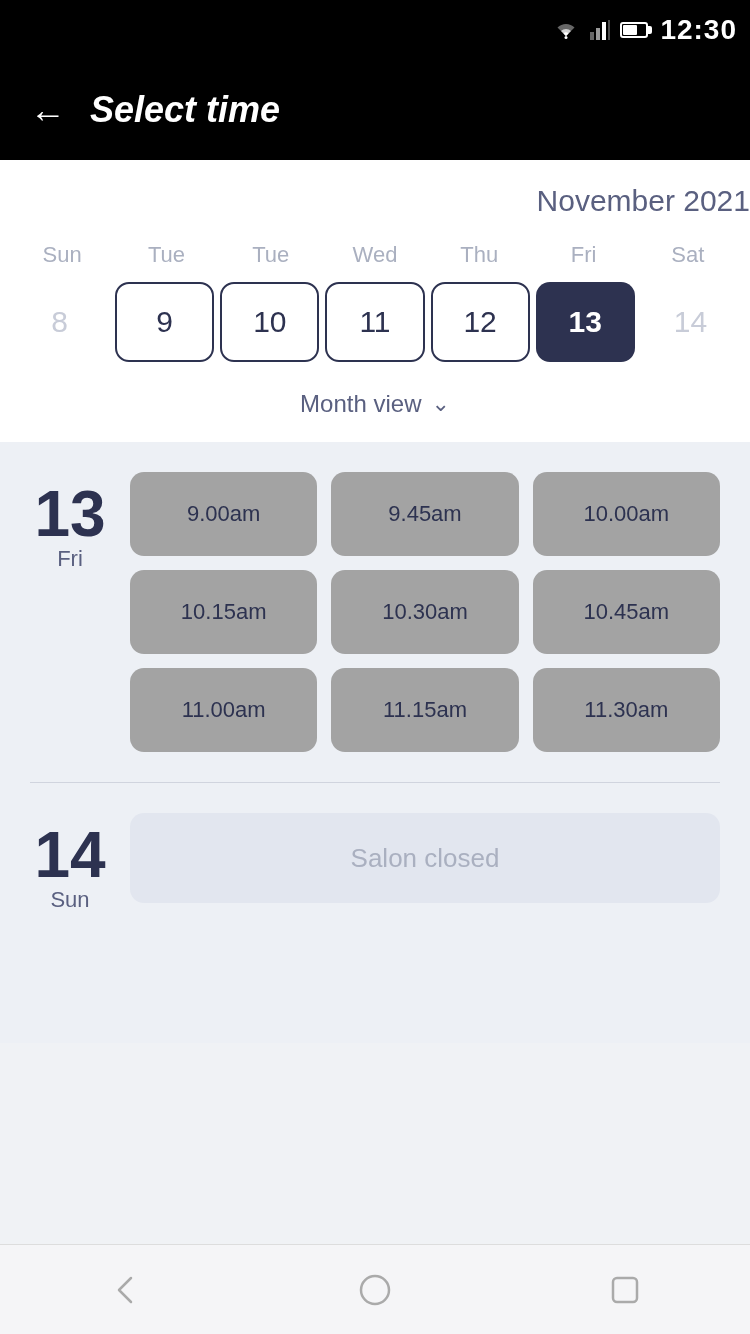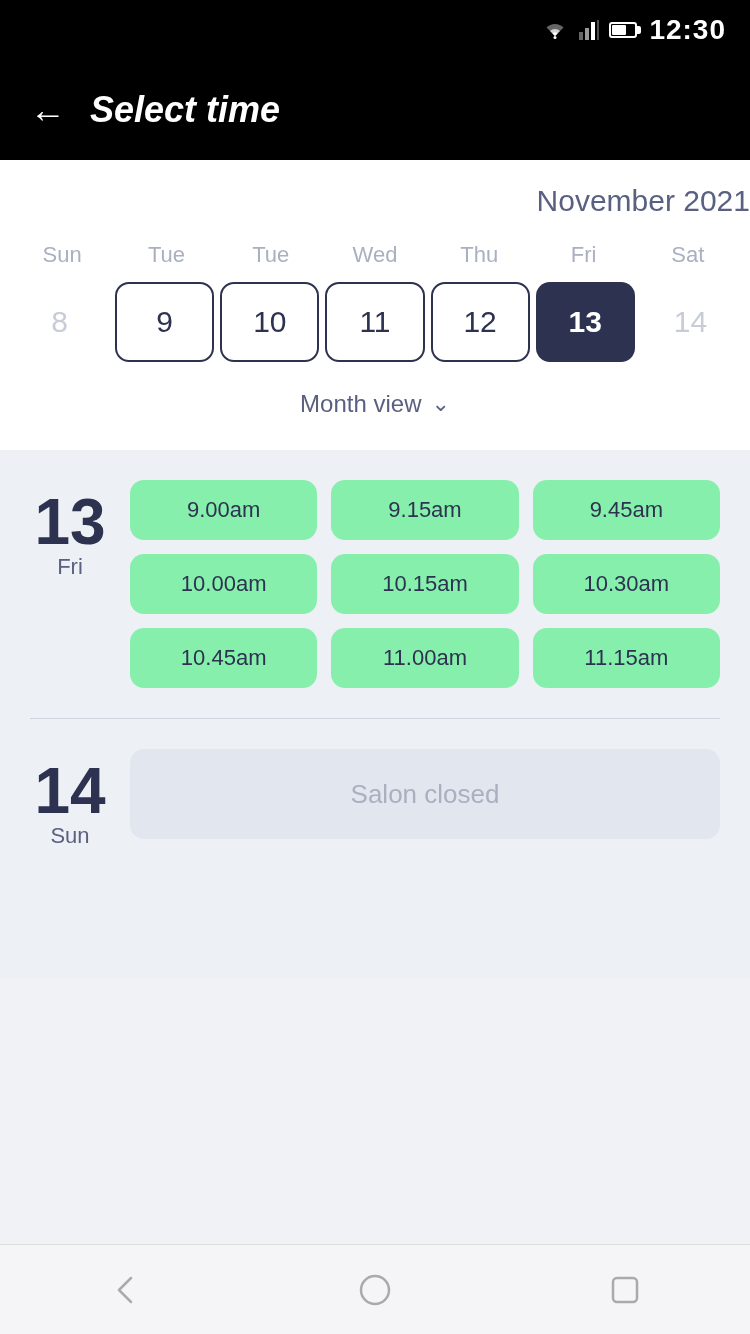--- a/index.html
+++ b/index.html
@@ -12,21 +12,21 @@
       overflow-x: hidden;
     }
 
     
     .status-bar {
       background: #000;
       color: #fff;
       display: flex;
       justify-content: flex-end;
       align-items: center;
-      padding: 0 24px;
+      padding: 0 13px;
       height: 60px;
       gap: 12px;
     }
     .status-bar .time {
       font-size: 28px;
       font-weight: 600;
       letter-spacing: 1px;
     }
     .status-icons {
       display: flex;
@@ -139,21 +139,21 @@
       color: #c8ccd8;
       border: none;
     }
 
     
     .month-view-row {
       display: flex;
       justify-content: center;
       align-items: center;
       gap: 10px;
-      padding: 14px 0 32px 0;
+      padding: 14px 0 24px 0;
     }
     .month-view-label {
       font-size: 24px;
       color: #5a6080;
     }
     .chevron-down {
       font-size: 22px;
       color: #5a6080;
     }
 
@@ -189,26 +189,26 @@
     }
 
     
     .time-slots-grid {
       flex: 1;
       display: grid;
       grid-template-columns: repeat(3, 1fr);
       gap: 14px;
     }
     .time-slot {
-      background: #86efac;
+      background: #a3a3a3;
       border-radius: 14px;
       display: flex;
       align-items: center;
       justify-content: center;
-      height: 60px;
+      height: 84px;
       font-size: 22px;
       color: #2d3250;
       cursor: pointer;
       border: none;
     }
 
     
     .divider {
       height: 1px;
       background: #d0d4de;
@@ -321,28 +321,28 @@
 
 <div class="main-content" style="padding-bottom: 100px;">
 
   <div class="day-block">
     <div class="day-number-col">
       <span class="day-number-big">13</span>
       <span class="day-name-small">Fri</span>
     </div>
     <div class="time-slots-grid">
       <button class="time-slot">9.00am</button>
-      <button class="time-slot">9.15am</button>
       <button class="time-slot">9.45am</button>
       <button class="time-slot">10.00am</button>
       <button class="time-slot">10.15am</button>
       <button class="time-slot">10.30am</button>
       <button class="time-slot">10.45am</button>
       <button class="time-slot">11.00am</button>
       <button class="time-slot">11.15am</button>
+      <button class="time-slot">11.30am</button>
     </div>
   </div>
 
   <div class="divider"></div>
 
   <div class="day-block">
     <div class="day-number-col">
       <span class="day-number-big">14</span>
       <span class="day-name-small">Sun</span>
     </div>

